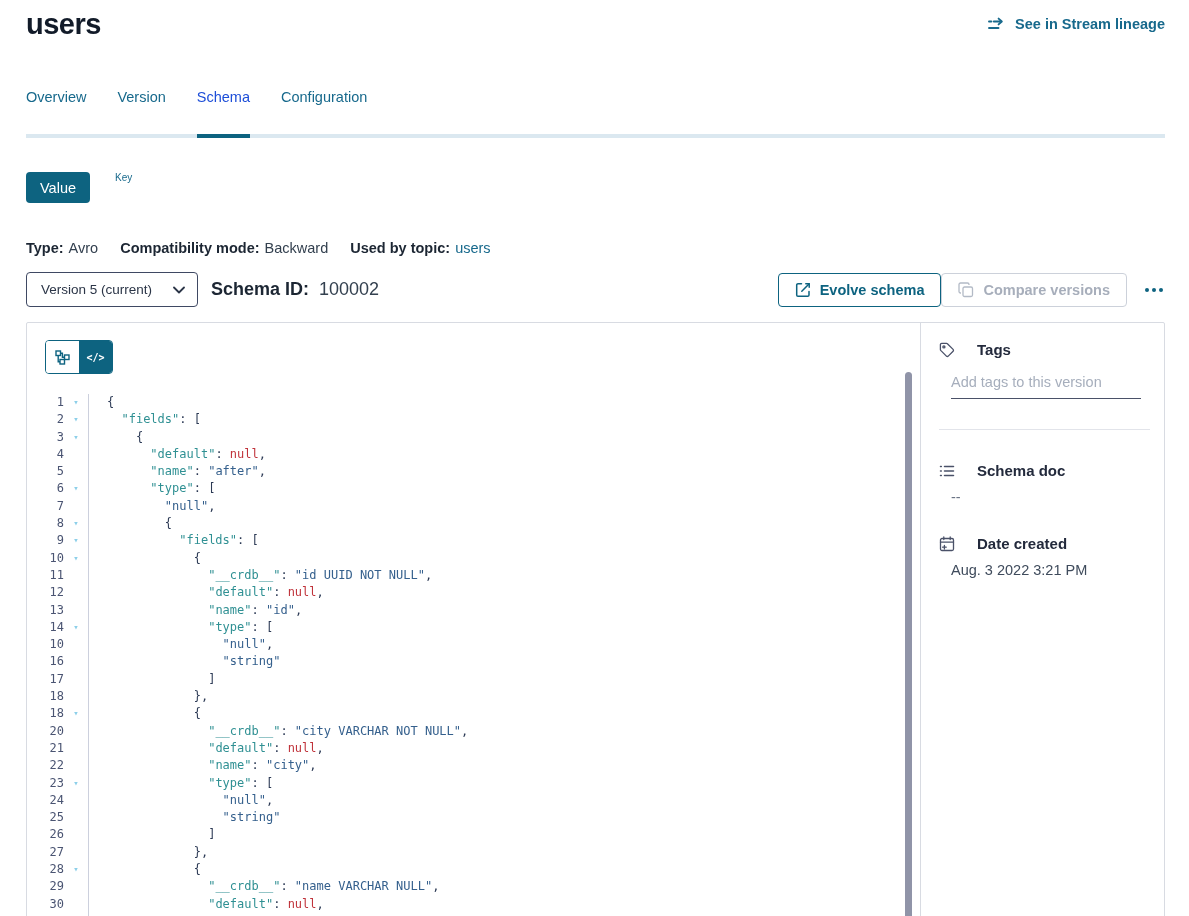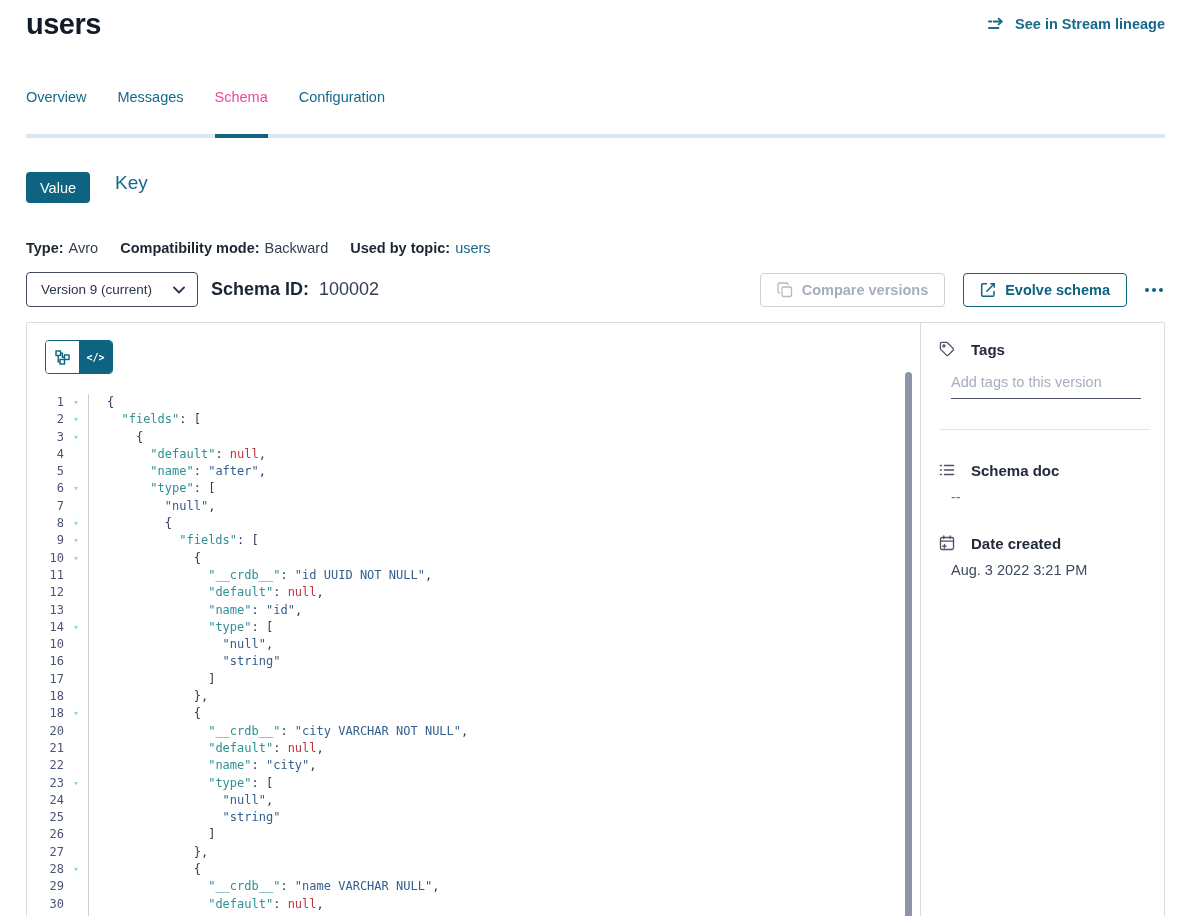--- a/index.html
+++ b/index.html
@@ -23,30 +23,30 @@
   
   .hdr{display:flex;justify-content:space-between;align-items:flex-start}
   .title{margin-top:8px;font-size:29px;font-weight:700;letter-spacing:-.5px;color:#121b29}
   .lineage{margin-top:16px;display:inline-flex;align-items:center;gap:8px;
     color:var(--link);font-size:14.5px;font-weight:700;text-decoration:none;cursor:pointer}
 
   
   .tabs-wrap{margin-top:48px}
   .tabs{display:flex;gap:31px;position:relative}
   .tab{font-size:14.5px;color:var(--link);padding-bottom:29px;position:relative;cursor:pointer}
-  .tab.active{color:#ec4899}
+  .tab.active{color:#1d4ed8}
   .tab.active::after{content:"";position:absolute;left:0;right:0;bottom:-4px;height:4px;
     background:var(--teal);z-index:2}
   .tabs-baseline{height:4px;background:#dbe8f0}
 
   
   .toggle-row{margin-top:34px;display:flex;align-items:flex-start}
   .btn-value{background:var(--teal);color:#fff;border:none;border-radius:4px;
     height:31px;padding:0 14px;font-size:14.5px;font-family:inherit;cursor:pointer}
-  .btn-key{background:none;border:none;color:var(--link);font-size:19px;
+  .btn-key{background:none;border:none;color:var(--link);font-size:10px;
     margin-left:25px;font-family:inherit;cursor:pointer}
 
   
   .meta-row{margin-top:37px;font-size:14.5px;display:flex;}
   .meta-row b{font-weight:700;color:#1c2633}
   .meta-row .val{color:#33404f;margin-left:5px}
   .meta-row .sep{width:22px}
   .meta-row a{color:var(--link);text-decoration:none;margin-left:5px;cursor:pointer}
 
   
@@ -84,21 +84,21 @@
   .cl{border-left:1px solid #ccd0dd;padding-left:18px;white-space:pre;color:var(--punct);flex:1}
   .tk-p{color:var(--punct)}
   .tk-k{color:var(--key)}
   .tk-s{color:var(--str)}
   .tk-x{color:var(--nul)}
   .scroll-thumb{position:absolute;right:8px;top:49px;width:7px;height:600px;
     background:#9094a8;border-radius:4px;cursor:pointer}
 
   
   .sidebar{flex:1;border-left:1px solid var(--border);padding:18px 14px 0 18px}
-  .side-row{display:flex;align-items:flex-start;gap:16px}
+  .side-row{display:flex;align-items:center;gap:22px}
   .side-title{font-size:15px;font-weight:700;color:#232a3c}
   .side-content{margin-left:12px}
   .tags-input{display:block;border:none;border-bottom:1.5px solid #4a5168;width:190px;
     font-size:14.5px;padding:2px 0 8px;color:#2b3547;margin-top:14px;outline:none;
     font-family:inherit;background:transparent}
   .tags-input::placeholder{color:#a6aebc}
   .side-divider{border-bottom:1px solid #e2e4ea;margin-top:30px}
   .section{margin-top:32px}
   .section.date{margin-top:30px}
   .side-value{font-size:14.5px;color:#3f4b5c;margin-top:10px}
@@ -120,21 +120,21 @@
           <path d="M1 11 H10.5"></path>
         </svg>
       </span>
       <span>See in Stream lineage</span>
     </a>
   </div>
 
   <div class="tabs-wrap">
     <div class="tabs">
       <div class="tab">Overview</div>
-      <div class="tab">Messages</div>
+      <div class="tab">Version</div>
       <div class="tab active">Schema</div>
       <div class="tab">Configuration</div>
     </div>
     <div class="tabs-baseline"></div>
   </div>
 
   <div class="toggle-row">
     <button class="btn-value">Value</button>
     <button class="btn-key">Key</button>
   </div>
@@ -145,50 +145,50 @@
     <span class="sep"></span>
     <b>Compatibility mode:</b>
     <span class="val">Backward</span>
     <span class="sep"></span>
     <b>Used by topic:</b>
     <a>users</a>
   </div>
 
   <div class="version-row">
     <div class="version-select">
-      <span>Version 9 (current)</span>
+      <span>Version 5 (current)</span>
       <span style="display:inline-flex">
         <svg width="12" height="8" viewBox="0 0 12 8">
             <path d="M1 1.5 L6 6.5 L11 1.5" stroke="#2b3547" stroke-width="1.8" fill="none" stroke-linecap="round" stroke-linejoin="round"></path>
           </svg>
       </span>
     </div>
     <div class="schema-id">
       <b>Schema ID:</b>
       <span>100002</span>
     </div>
     <div class="vspacer"></div>
-    <button class="btn disabled">
-      <span style="display:inline-flex">
-        <svg width="16" height="16" viewBox="0 0 16 16" fill="none" stroke="#b3bac6" stroke-width="1.3">
-          <rect x="5" y="5" width="9.5" height="9.5" rx="1.5"></rect>
-          <path d="M3 11 H2.5 A1.5 1.5 0 0 1 1 9.5 V2.5 A1.5 1.5 0 0 1 2.5 1 H9.5 A1.5 1.5 0 0 1 11 2.5 V3"></path>
-        </svg>
-      </span>
-      <span>Compare versions</span>
-    </button>
     <button class="btn outline">
       <span style="display:inline-flex">
         <svg width="16" height="16" viewBox="0 0 16 16" fill="none" stroke="#0d6380" stroke-width="1.5" stroke-linecap="round" stroke-linejoin="round">
           <path d="M14 9.5 V13 a1.3 1.3 0 0 1 -1.3 1.3 H3 A1.3 1.3 0 0 1 1.7 13 V3 A1.3 1.3 0 0 1 3 1.7 H6.5"></path>
           <path d="M6.8 9.2 L14.2 1.8"></path>
           <path d="M10.8 1.8 H14.2 V5.2"></path>
         </svg>
       </span>
       <span>Evolve schema</span>
+    </button>
+    <button class="btn disabled">
+      <span style="display:inline-flex">
+        <svg width="16" height="16" viewBox="0 0 16 16" fill="none" stroke="#b3bac6" stroke-width="1.3">
+          <rect x="5" y="5" width="9.5" height="9.5" rx="1.5"></rect>
+          <path d="M3 11 H2.5 A1.5 1.5 0 0 1 1 9.5 V2.5 A1.5 1.5 0 0 1 2.5 1 H9.5 A1.5 1.5 0 0 1 11 2.5 V3"></path>
+        </svg>
+      </span>
+      <span>Compare versions</span>
     </button>
     <button class="dots" aria-label="More options">
       <i></i>
         <i></i>
         <i></i>
     </button>
   </div>
 
   <div class="panel">
     <div class="editor">

